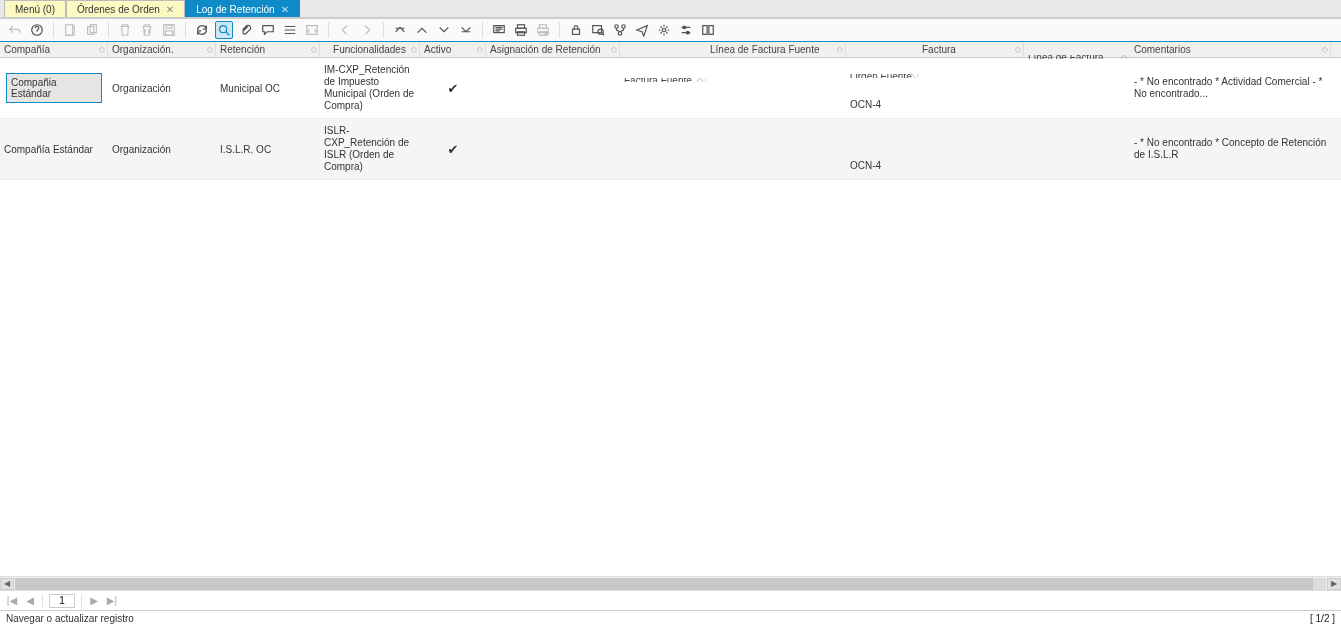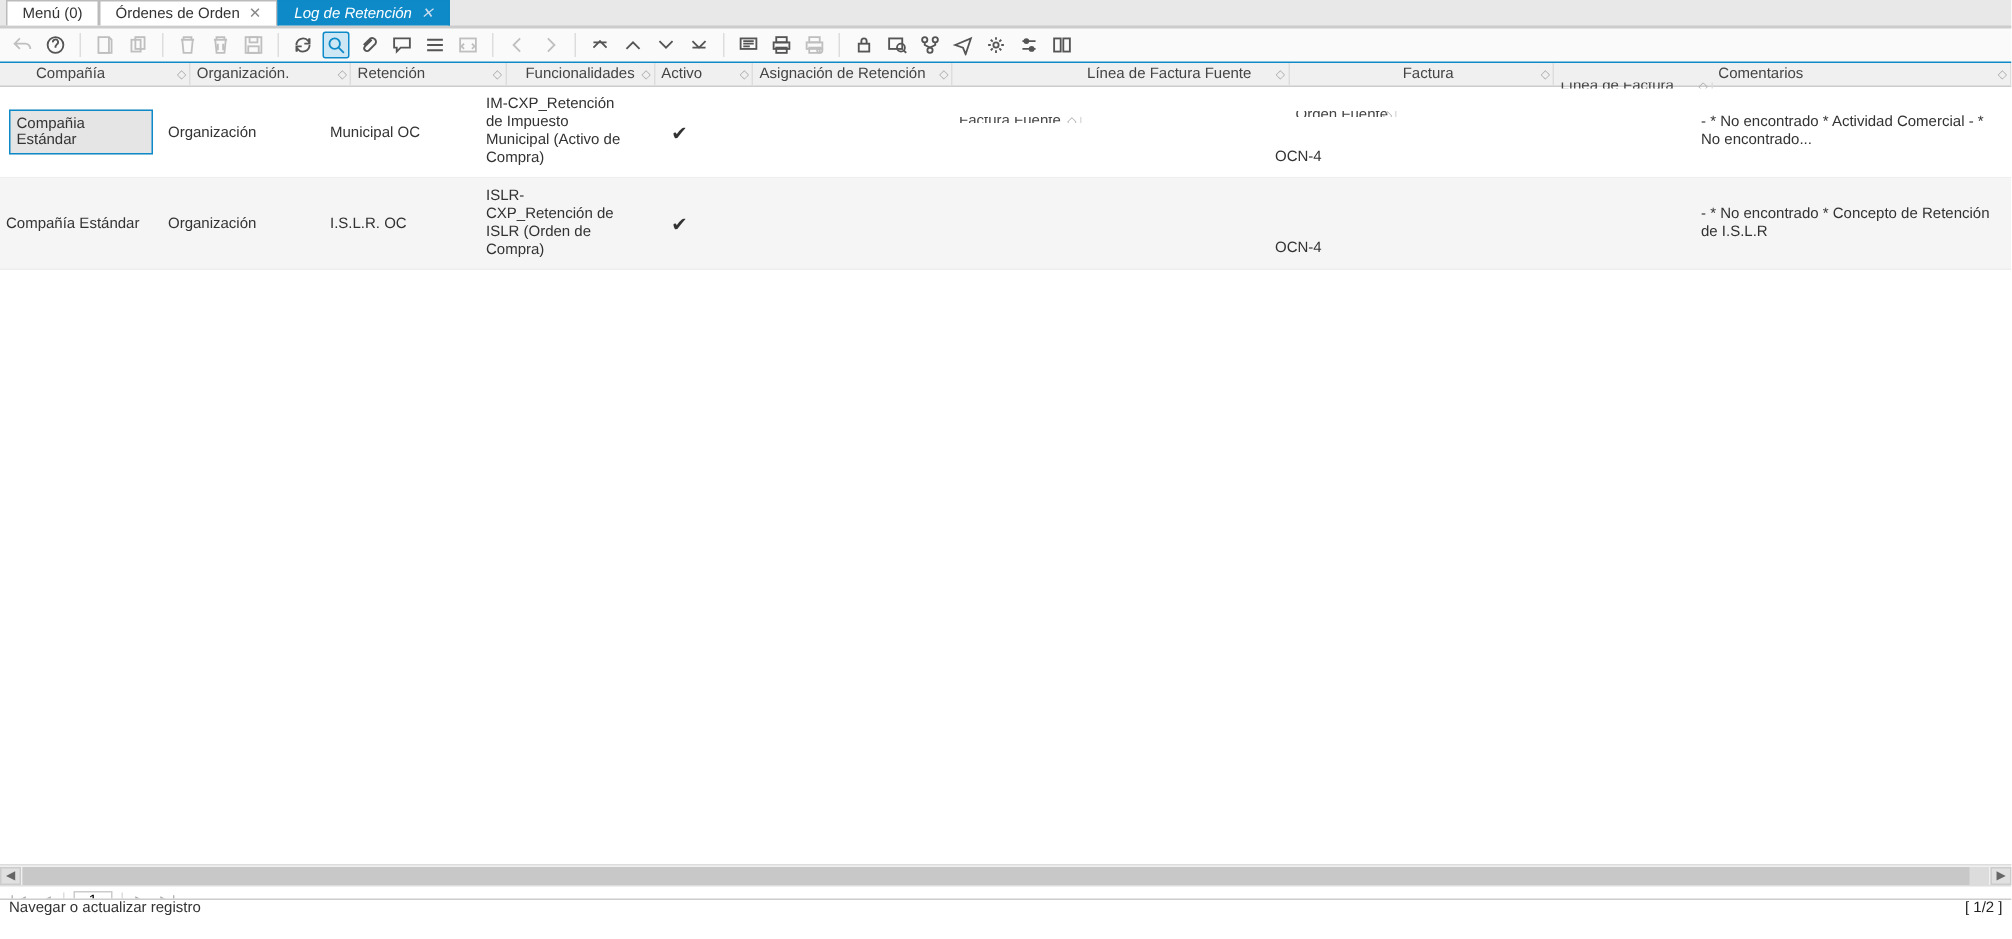--- a/index.html
+++ b/index.html
@@ -1,35 +1,35 @@
 <!DOCTYPE html>
 <html><head>
 <meta charset="utf-8">
 <style>
 * { margin: 0; padding: 0; box-sizing: border-box; }
 body { font-family: Arial, Helvetica, sans-serif; font-size: 11px; color: #333; background: #fff; width: 1341px; height: 626px; overflow: hidden; position: relative; }
 
 
 .tab-bar { height: 18px; background: #e8e8e8; border-bottom: 1px solid #ccc; display: flex; align-items: stretch; padding-left: 4px; }
-.tab { padding: 2px 10px; border: 1px solid #bbb; border-bottom: none; background: #ffffff; margin-right: 0px; font-size: 10px; display: flex; align-items: center; gap: 6px; cursor: pointer; }
-.tab.active { background: #0d8ac7; color: #fff; border-color: #0d8ac7; font-style: italic; }
+.tab { padding: 2px 10px; border: 1px solid #bbb; border-bottom: none; background: #fef9c3; margin-right: 0px; font-size: 10px; display: flex; align-items: center; gap: 6px; cursor: pointer; }
+.tab.active { background: #0d8ac7; color: #fff; border-color: #0d8ac7; }
 .tab .close { font-size: 10px; color: #888; }
 .tab.active .close { color: #cde; }
 
 
 .toolbar { height: 24px; border-top: 1px solid #ccc; border-bottom: 1px solid #0d8ac7; display: flex; align-items: center; padding: 0 6px; gap: 4px; background: #fafafa; }
 .tool { width: 18px; height: 18px; display: flex; align-items: center; justify-content: center; cursor: pointer; border-radius: 2px; }
 .tool.disabled { opacity: 0.35; cursor: default; }
 .tool.active { background: #cde7f5; border: 1px solid #0d8ac7; }
 .tool svg { width: 14px; height: 14px; stroke: #555; fill: none; stroke-width: 1.4; }
 .tool.active svg { stroke: #0d8ac7; }
 .sep { width: 1px; height: 16px; background: #ddd; margin: 0 3px; }
 
 
-.grid-header { display: flex; height: 16px; background: #f0f0f0; border-bottom: 1px solid #ccc; font-size: 10px; color: #444; padding-left: 20px; }
+.grid-header { display: flex; height: 16px; background: #f0f0f0; border-bottom: 1px solid #ccc; font-size: 10px; color: #444; }
 .gh-cell { border-right: 1px solid #ddd; padding: 2px 4px; display: flex; align-items: center; position: relative; overflow: hidden; white-space: nowrap; }
 .gh-cell .sort { position: absolute; right: 2px; color: #aaa; font-size: 8px; }
 
 
 .grid-body { height: 518px; overflow: hidden; }
 .grid-row { display: flex; min-height: 30px; border-bottom: 1px solid #eee; font-size: 10px; align-items: center; }
 .grid-row.alt { background: #f5f5f5; }
 .g-cell { padding: 6px 4px; overflow: hidden; }
 .g-cell.wrap { white-space: normal; line-height: 1.2; }
 .edit-cell { border: 1px solid #0d8ac7; background: #e5e5e5; padding: 3px 4px; margin: 2px; }
@@ -41,21 +41,21 @@
 .hscroll .track { flex: 1; height: 12px; background: #dcdcdc; margin: 0 1px; position: relative; }
 .hscroll .thumb { position:absolute; left:0; top:0; height:100%; width:99%; background:#c8c8c8; }
 
 
 .pager { height: 20px; border-top: 1px solid #ddd; display: flex; align-items: center; padding: 0 6px; gap: 6px; font-size: 10px; }
 .pager .pbtn { width: 12px; text-align: center; color: #aaa; cursor: pointer; }
 .pager input { width: 26px; height: 14px; font-size: 10px; text-align: center; border: 1px solid #ccc; }
 .pager .psep { width:1px; height:12px; background:#ddd; }
 
 
-.status { position: absolute; bottom: 0; left: 0; right: 0; height: 27px; border-top: 1px solid #ccc; display: flex; justify-content: space-between; padding: 0 6px; font-size: 10px; background: #fff; }
+.status { position: absolute; bottom: 0; left: 0; right: 0; height: 16px; border-top: 1px solid #ccc; display: flex; align-items: center; justify-content: space-between; padding: 0 6px; font-size: 10px; background: #fff; }
 .status .right { color: #222; }
 
 
 .c0 { width: 108px; } .c1 { width: 108px; } .c2 { width: 104px; }
 .c3 { width: 100px; justify-content: center; } .c4 { width: 66px; } .c5 { width: 134px; }
 .c6 { width: 86px; margin-top: 36px; } .c7 { width: 140px; } .c8 { width: 72px; margin-top: 32px; }
 .c9 { width: 106px; } .c10 { width: 106px; margin-top: 13px; } .c11 { width: 201px; }
 </style>
 </head>
 <body>
@@ -303,21 +303,21 @@
     </div>
 </div>
 
 <div class="grid-body">
   <div class="grid-row">
     <div class="g-cell c0">
         <div class="edit-cell">Compañia Estándar</div>
       </div>
     <div class="g-cell c1">Organización</div>
     <div class="g-cell c2">Municipal OC</div>
-    <div class="g-cell c3 wrap">IM-CXP_Retención de Impuesto Municipal (Activo de Compra)</div>
+    <div class="g-cell c3 wrap">IM-CXP_Retención de Impuesto Municipal (Orden de Compra)</div>
     <div class="g-cell c4 check">✔</div>
     <div class="g-cell c5"></div>
     <div class="g-cell c6"></div>
     <div class="g-cell c7"></div>
     <div class="g-cell c8">OCN-4</div>
     <div class="g-cell c9"></div>
     <div class="g-cell c10"></div>
     <div class="g-cell c11 wrap">- * No encontrado * Actividad Comercial - * No encontrado...</div>
   </div>
   <div class="grid-row alt">

